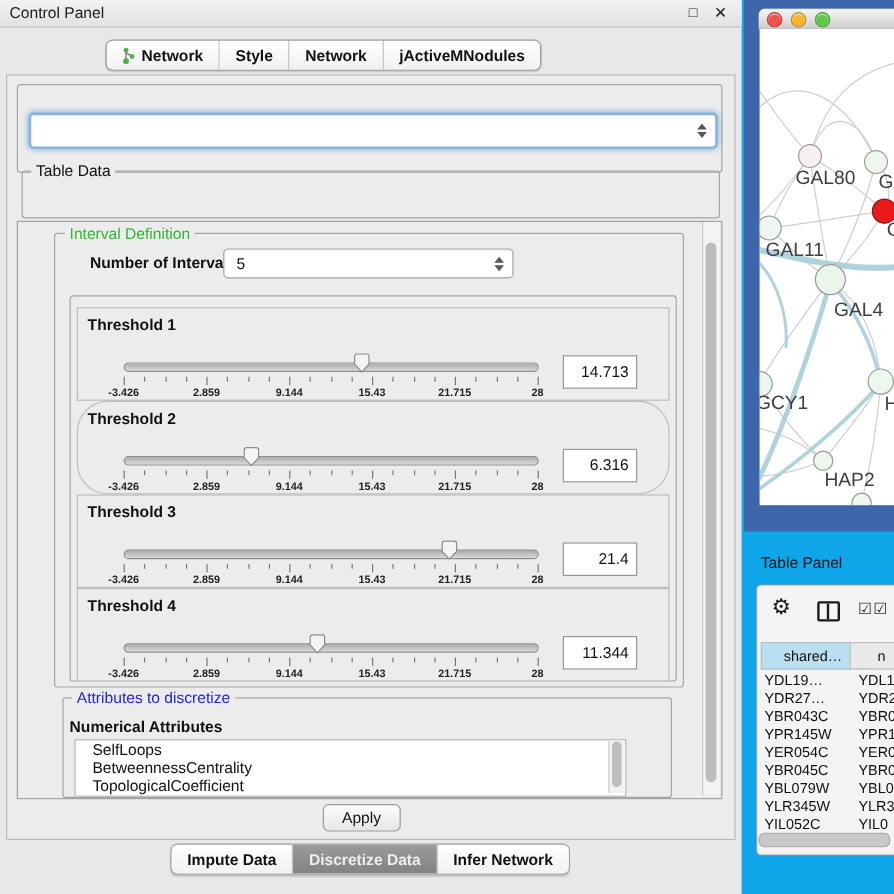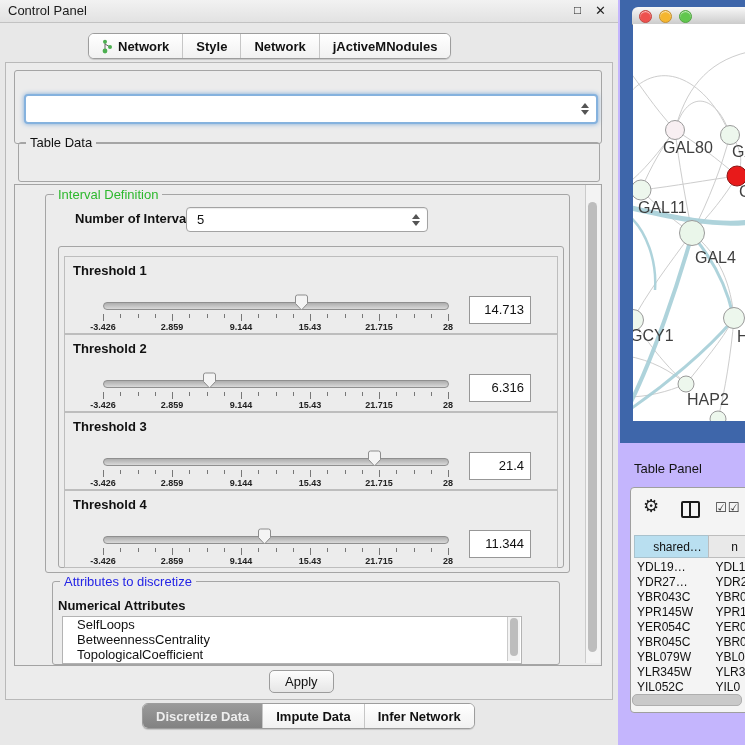--- a/index.html
+++ b/index.html
@@ -1,16 +1,16 @@
 <!DOCTYPE html>
 <html><head>
 <meta charset="utf-8">
 <style>
   html,body{margin:0;padding:0;}
-  #root{position:relative;width:745px;height:745px;background:#c4b5fd;overflow:hidden;
+  #root{position:relative;width:745px;height:745px;background:#0ea5e9;overflow:hidden;
         font-family:"Liberation Sans","DejaVu Sans",sans-serif;font-size:13px;color:#111;}
   .abs{position:absolute;}
 
   
   #control-panel{left:0;top:0;width:618px;height:745px;background:#e8e8e8;}
   .cp-titlebar{left:0;top:0;width:618px;height:22px;background:linear-gradient(#f2f2f2,#e2e2e2);border-bottom:1px solid #c2c2c2;}
   .cp-title{left:8px;top:3px;color:#1b1b1b;}
   .win-icon{top:3px;font-weight:bold;color:#222;cursor:default;}
   .cp-body{left:5px;top:62px;width:606px;height:636px;background:#ececec;border:1px solid #b9b9b9;}
 
@@ -187,21 +187,21 @@
             <div class="tick major" style="left: 100%;"></div>
             <span class="ticklab" style="left: 0%;">-3.426</span>
             <span class="ticklab" style="left: 20%;">2.859</span>
             <span class="ticklab" style="left: 40%;">9.144</span>
             <span class="ticklab" style="left: 60%;">15.43</span>
             <span class="ticklab" style="left: 80%;">21.715</span>
             <span class="ticklab" style="left: 100%;">28</span>
           </div>
           <div class="th-value">14.713</div>
         </div>
-        <div class="th-box" style="top: 334px;">
+        <div class="th-box" style="top: 334px; border-radius: 26px;">
           <div class="th-label">Threshold 2</div>
           <div class="th-track"></div>
           <div class="th-handle" style="left: 137.139px;"><svg width="15" height="17" viewBox="0 0 15 17">
               <path d="M1.5,3 Q1.5,1 3.5,1 L11.5,1 Q13.5,1 13.5,3 L13.5,9.5 L7.5,16 L1.5,9.5 Z" fill="#f4f4f4" stroke="#8d8d8d" stroke-width="1"></path>
             </svg></div>
           <div class="th-scale">
             <div class="tick major" style="left: 0%;"></div>
             <div class="tick minor" style="left: 5%;"></div>
             <div class="tick minor" style="left: 10%;"></div>
             <div class="tick minor" style="left: 15%;"></div>
@@ -315,25 +315,25 @@
         <div class="attr-item">BetweennessCentrality</div>
         <div class="attr-item">TopologicalCoefficient</div>
       </div>
     <div class="vtrack abs" style="left:507px;top:617px;width:12px;height:44px;z-index:6;">
       <div class="thumb abs" style="left:2px;top:1px;width:8px;height:38px;"></div>
     </div>
 
     <div id="apply-btn" class="abs">Apply</div>
 
     <div class="segbar abs" style="left:142px;top:703px;">
+        <div class="seg">
+          <span>Impute Data</span>
+        </div>
         <div class="seg selected">
           <span>Discretize Data</span>
-        </div>
-        <div class="seg">
-          <span>Impute Data</span>
         </div>
         <div class="seg">
           <span>Infer Network</span>
         </div>
       </div>
   </div>
 
   <div id="net-window" class="abs">
     <div class="mac-titlebar abs">
       <span class="tl" id="tl-close" style="left: 7px; background: rgb(238, 81, 78); border: 1px solid rgb(192, 71, 66);"></span>

